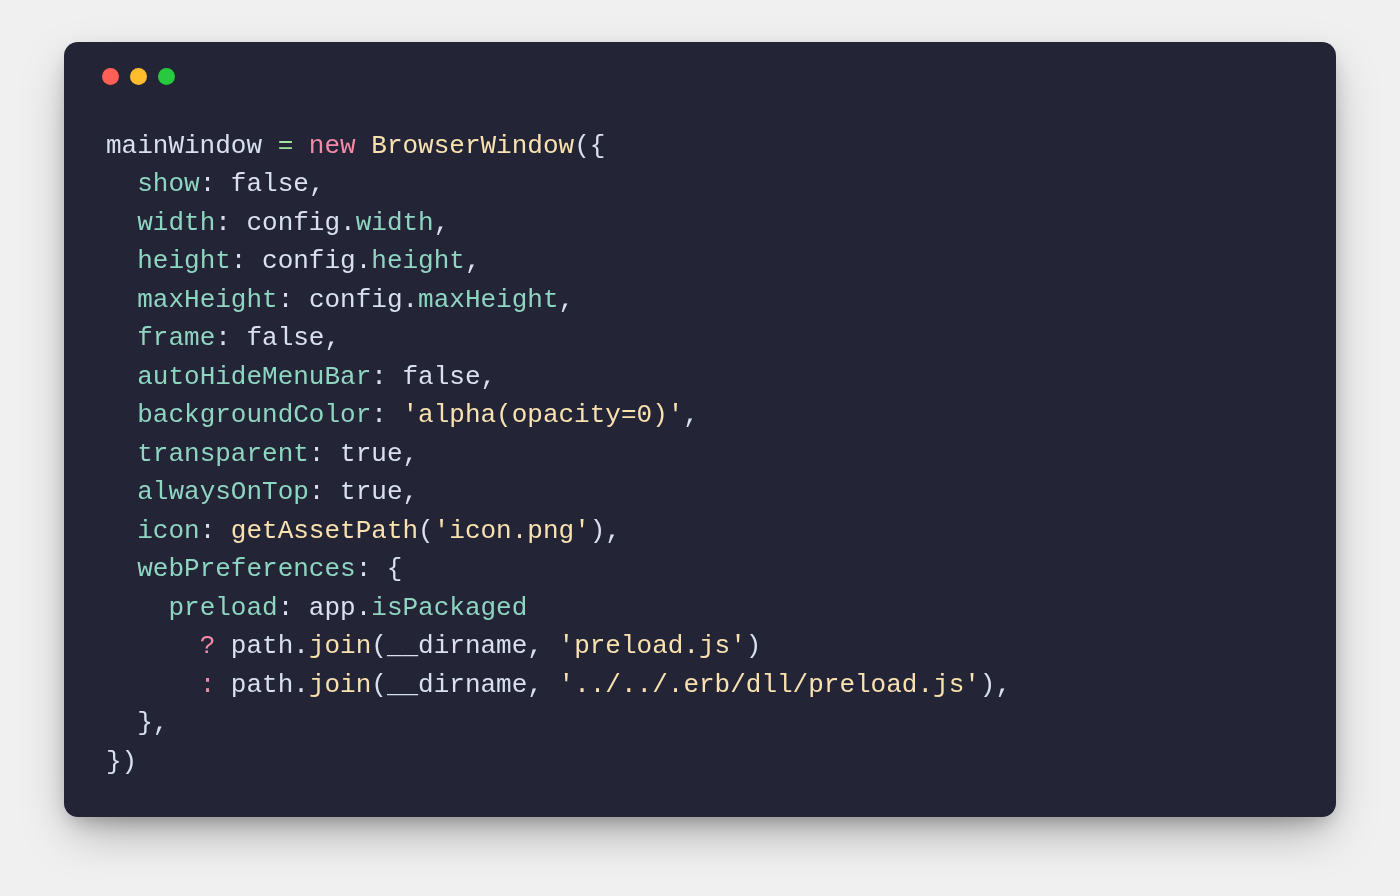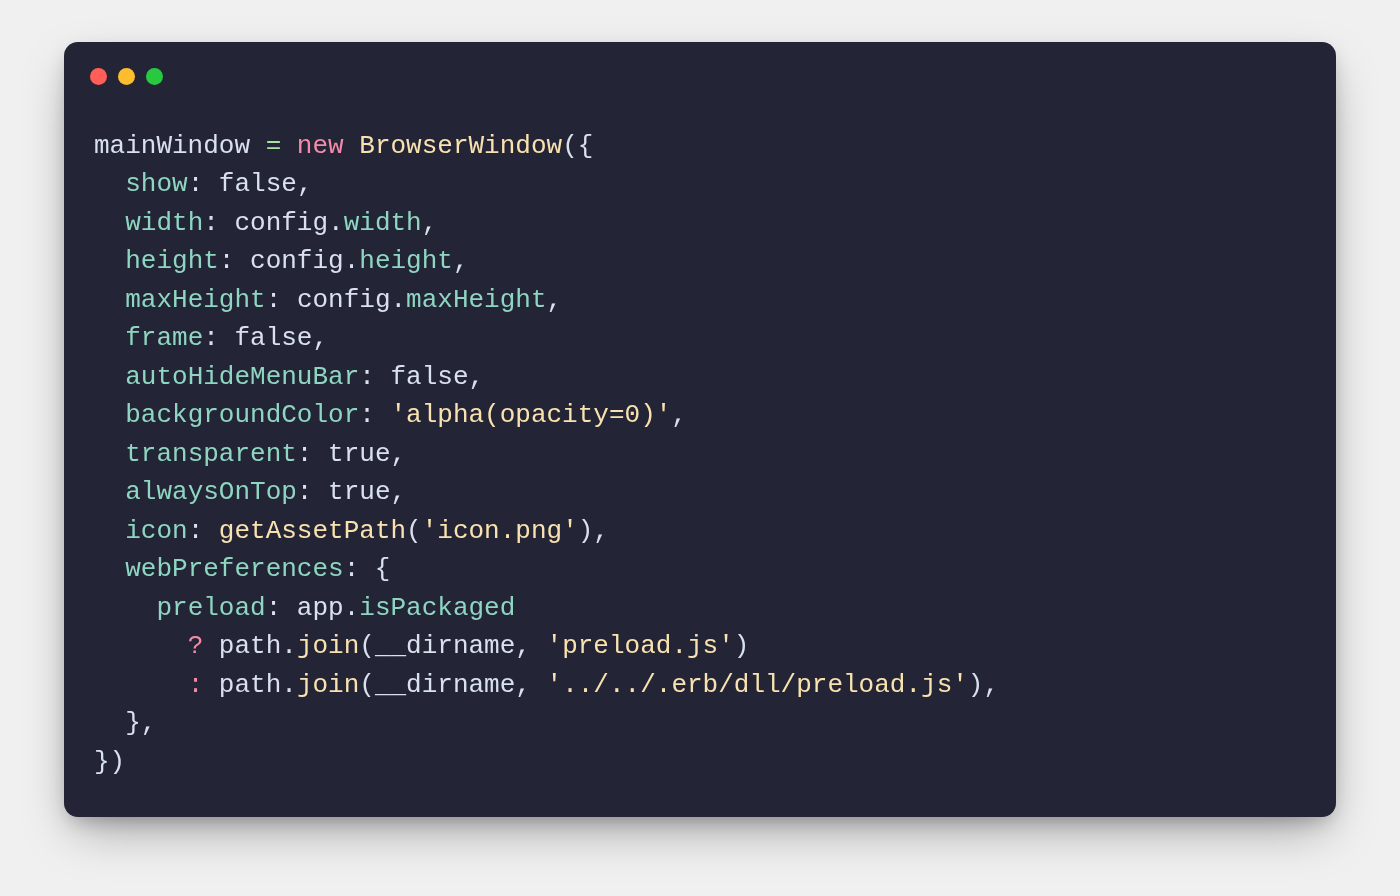--- a/index.html
+++ b/index.html
@@ -13,21 +13,21 @@
     justify-content: center;
   }
   .wrapper {
     padding: 42px 64px;
     width: 100%;
   }
   .window {
     background: #232435;
     border-radius: 14px;
     box-shadow: 0 20px 50px -10px rgba(0,0,0,0.35), 0 8px 20px -6px rgba(0,0,0,0.25);
-    padding: 22px 0 36px 0;
+    padding: 22px 0 36px 12px;
     overflow: hidden;
   }
   .traffic-lights {
     display: flex;
     gap: 11px;
     padding: 4px 0 0 26px;
     margin-bottom: 42px;
   }
   .traffic-lights .dot {
     width: 17px;

